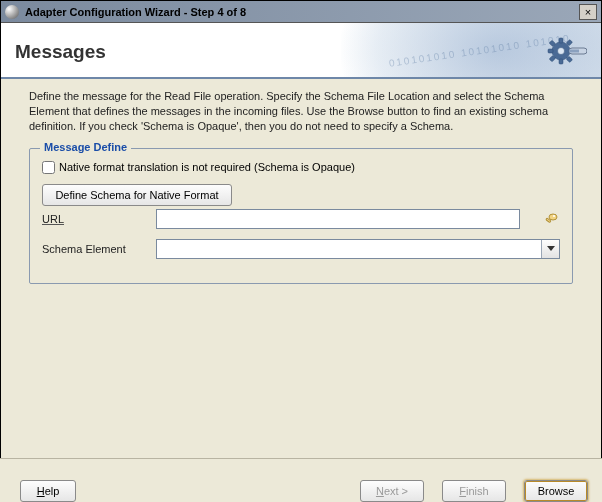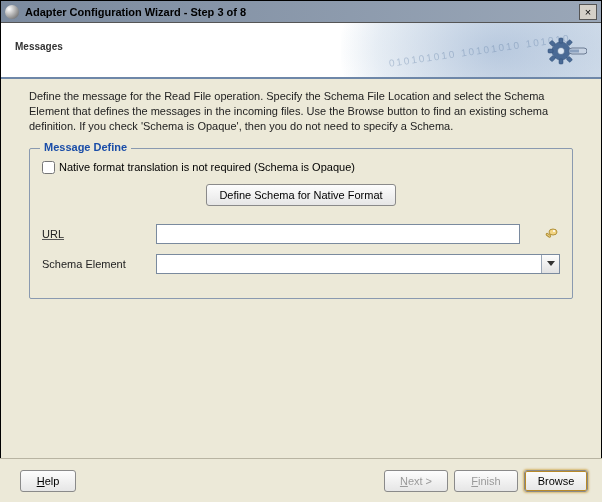--- a/index.html
+++ b/index.html
@@ -66,21 +66,21 @@
     white-space:nowrap;
   }
   .banner .gear {
     position: absolute;
     right: 14px; top: 8px;
     width: 40px; height: 40px;
   }
   .banner h2 {
     margin: 0;
     padding: 18px 0 0 14px;
-    font-size: 10px;
+    font-size: 19px;
     font-weight: bold;
     color: #333;
   }
   .content {
     padding: 10px 28px;
     height: 436px;
     position: relative;
   }
   .desc {
     font-size: 11px;
@@ -109,22 +109,22 @@
     align-items: center;
     gap: 4px;
     margin-bottom: 10px;
   }
   .chk-row input[type=checkbox]{
     width: 13px; height: 13px;
     margin:0;
   }
   .native-btn-row {
     display: flex;
-    justify-content: center;
-    margin-bottom: 18px;
+    justify-content: flex-start;
+    margin-bottom: 3px;
   }
   .form-row {
     display: flex;
     align-items: center;
     gap: 22px;
     margin-bottom: 10px;
   }
   .form-row label {
     width: 92px;
     font-size: 11px;
@@ -181,33 +181,34 @@
     box-shadow: 0 0 0 1px #b88a2a inset, 0 0 2px 1px rgba(200,150,40,0.6);
   }
   .btn .mnemonic { text-decoration: underline; }
   .button-bar {
     position: absolute;
     left: 0; right: 0; bottom: 0;
     height: 44px;
     border-top: 1px solid #b8b4a2;
     background: #ece9d8;
     display: flex;
-    align-items: center;
+    align-items: flex-end;
     padding: 0 14px;
+    gap: 12px;
   }
   .button-bar .spacer { flex: 1; }
   .button-bar .btn { margin-left: 6px; }
   .help-btn { min-width: 56px; }
 </style>
 </head>
 <body>
 
 <div class="titlebar">
   <div class="app-icon"></div>
-  <div class="title">Adapter Configuration Wizard - Step 3 of 8</div>
+  <div class="title">Adapter Configuration Wizard - Step 4 of 8</div>
   <div class="close-btn">×</div>
 </div>
 
 <div class="banner">
   <div class="pattern"></div>
   <div class="gear">
     <svg viewBox="0 0 40 40" width="40" height="40">
       <g fill="#4a6a95" stroke="#2a4a75" stroke-width="0.5">
         <circle cx="14" cy="20" r="9"></circle>
         <g>

